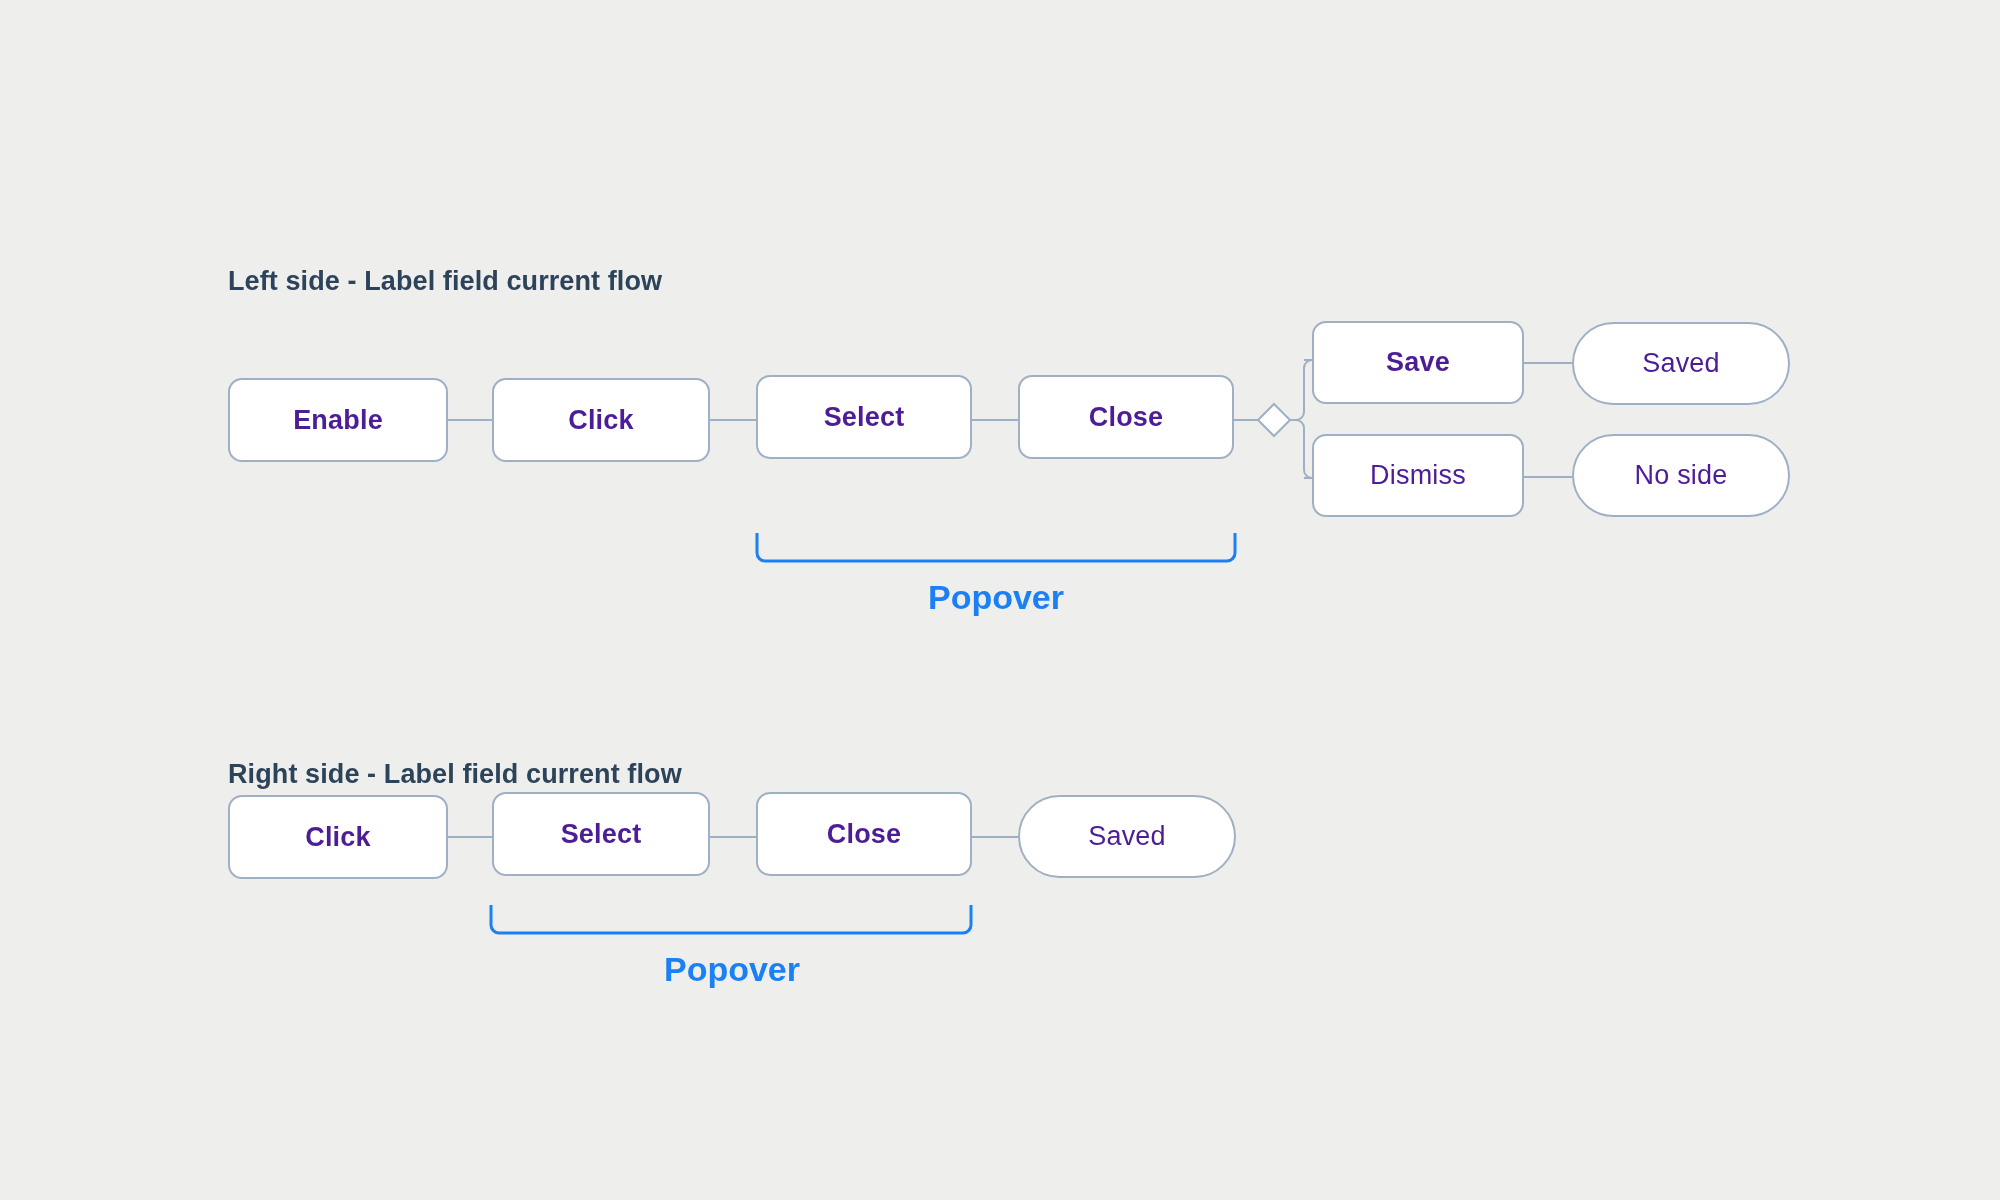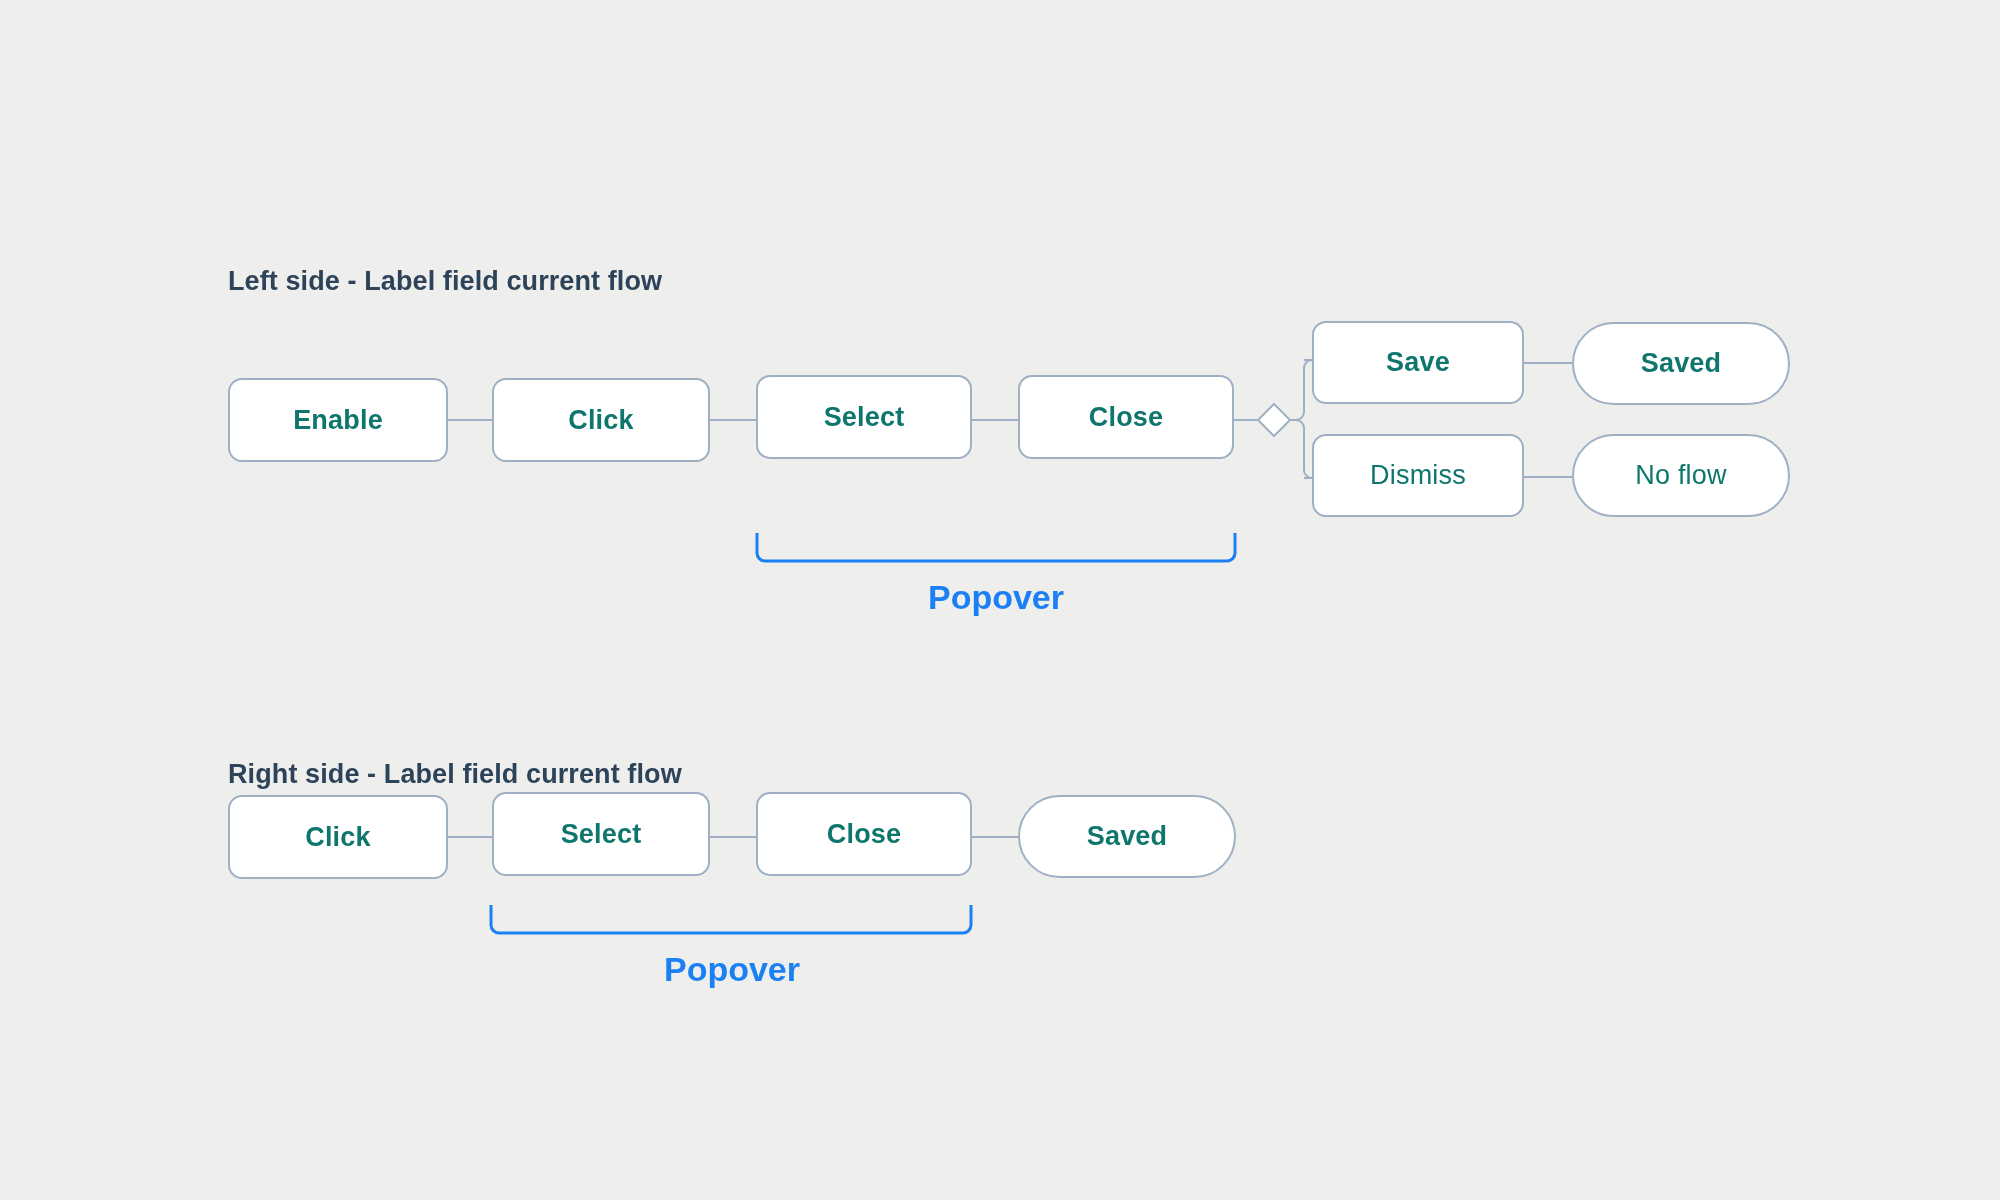--- a/index.html
+++ b/index.html
@@ -38,35 +38,35 @@
     margin-top: 44px;
   }
   .node {
     position: absolute;
     box-sizing: border-box;
     background: #ffffff;
     border: 2px solid #9fb0c4;
     display: flex;
     align-items: center;
     justify-content: center;
-    color: #0f766e;
+    color: #4c1d95;
     font-size: 27px;
     font-weight: bold;
     letter-spacing: 0.2px;
     white-space: nowrap;
   }
   .node.rect {
     border-radius: 14px;
   }
   .node.pill {
     border-radius: 999px;
     font-weight: normal;
   }
   .node.pill.bold {
-    font-weight: bold;
+    font-weight: normal;
   }
   .node.normalweight {
     font-weight: normal;
   }
   .popover-label {
     position: absolute;
     color: #1a80f4;
     font-size: 34px;
     font-weight: bold;
     white-space: nowrap;
@@ -118,21 +118,21 @@
   <div class="node rect" style="left:756px; top:375px; width:216px; height:84px;">Select</div>
 
   <div class="node rect" style="left:1018px; top:375px; width:216px; height:84px;">Close</div>
 
   <div class="node rect" style="left:1312px; top:321px; width:212px; height:83px;">Save</div>
 
   <div class="node rect normalweight" style="left:1312px; top:434px; width:212px; height:83px;">Dismiss</div>
 
   <div class="node pill bold" style="left:1572px; top:322px; width:218px; height:83px;">Saved</div>
 
-  <div class="node pill" style="left:1572px; top:434px; width:218px; height:83px;">No flow</div>
+  <div class="node pill" style="left:1572px; top:434px; width:218px; height:83px;">No side</div>
 
   <div class="popover-label" style="left:796px; top:578px; width:400px;">Popover</div>
 
   <div class="section-title" style="left:228px; top:715px;">Right side - Label field current flow</div>
 
   <div class="node rect" style="left:228px; top:795px; width:220px; height:84px;">Click</div>
 
   <div class="node rect" style="left:492px; top:792px; width:218px; height:84px;">Select</div>
 
   <div class="node rect" style="left:756px; top:792px; width:216px; height:84px;">Close</div>

